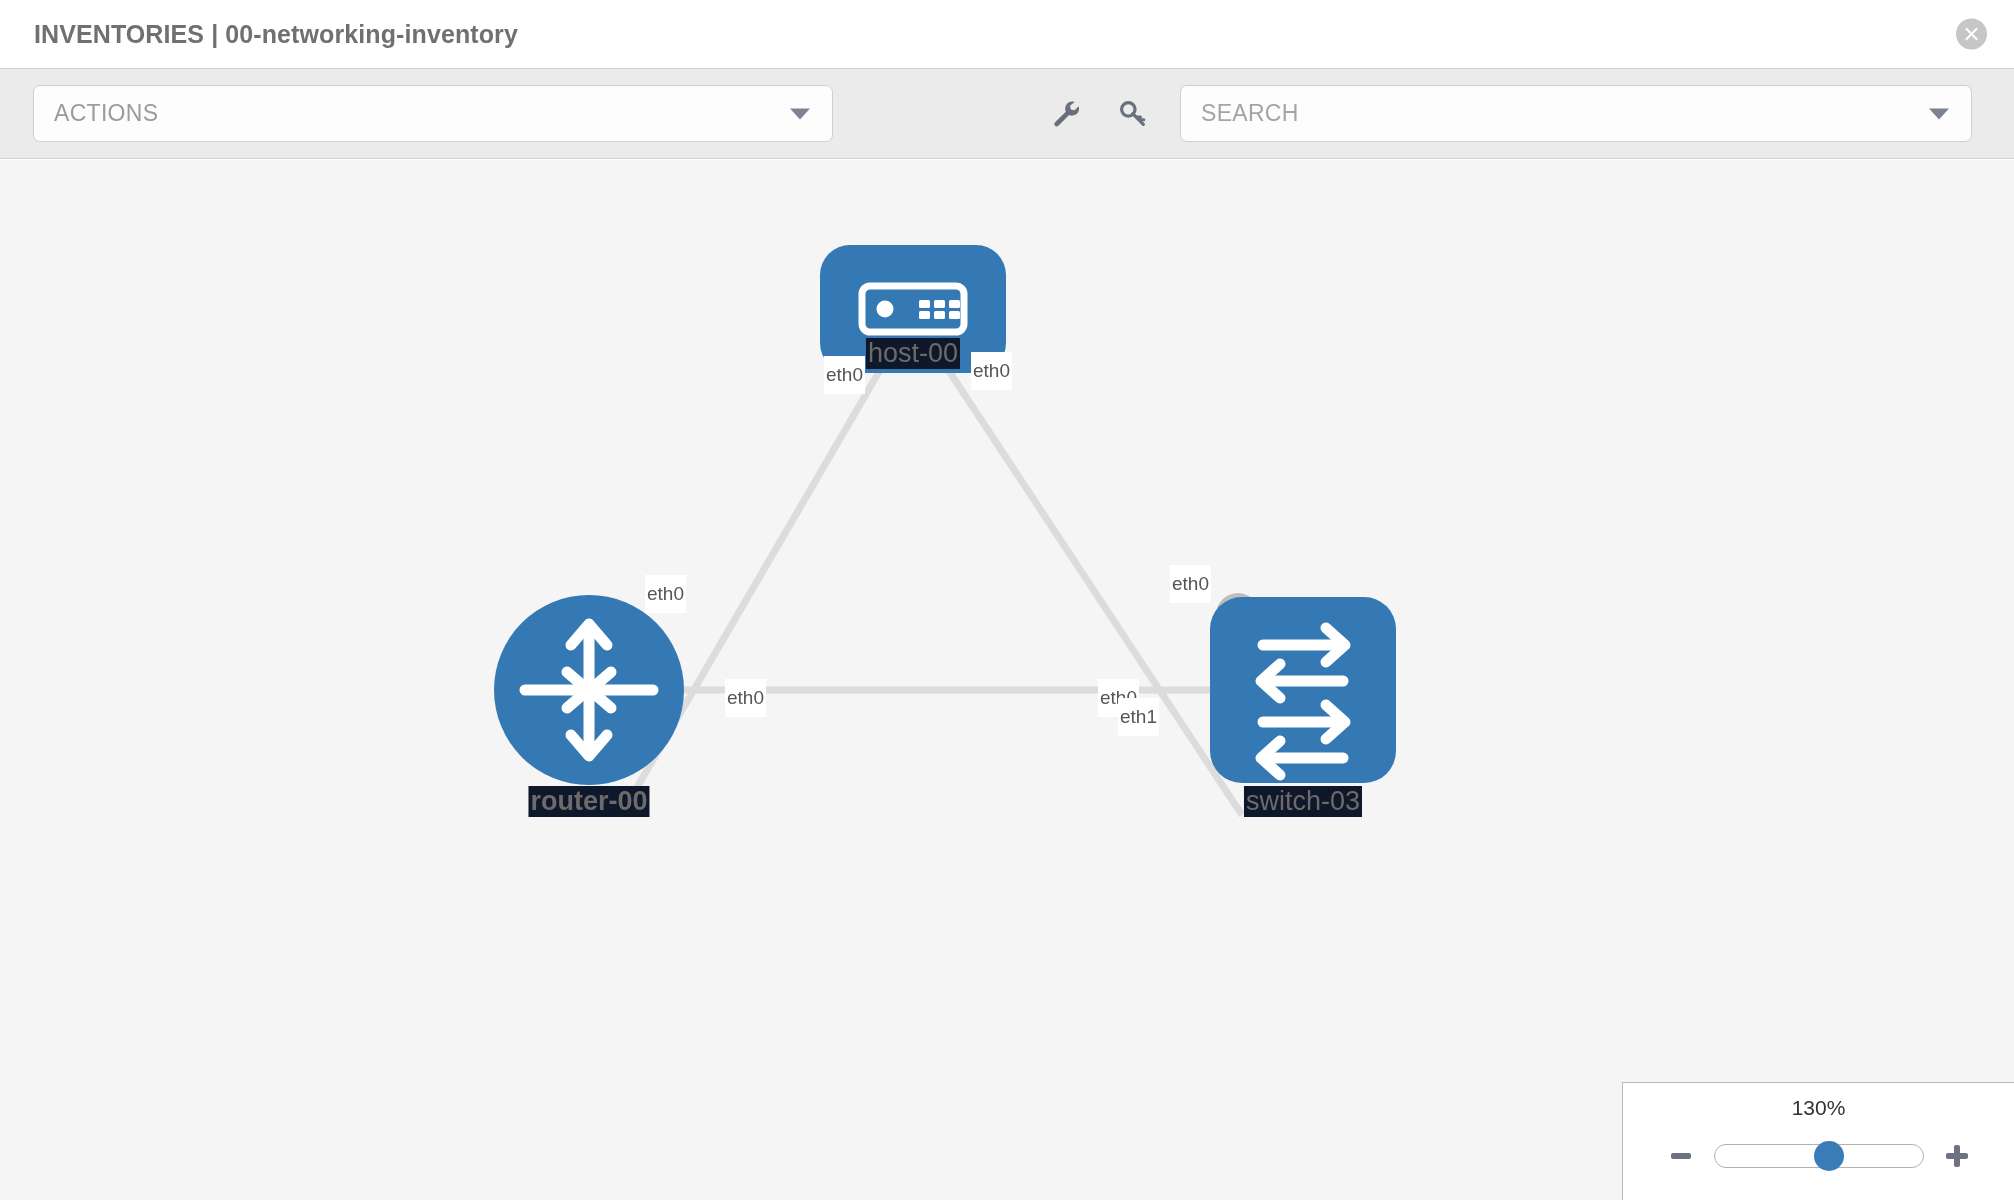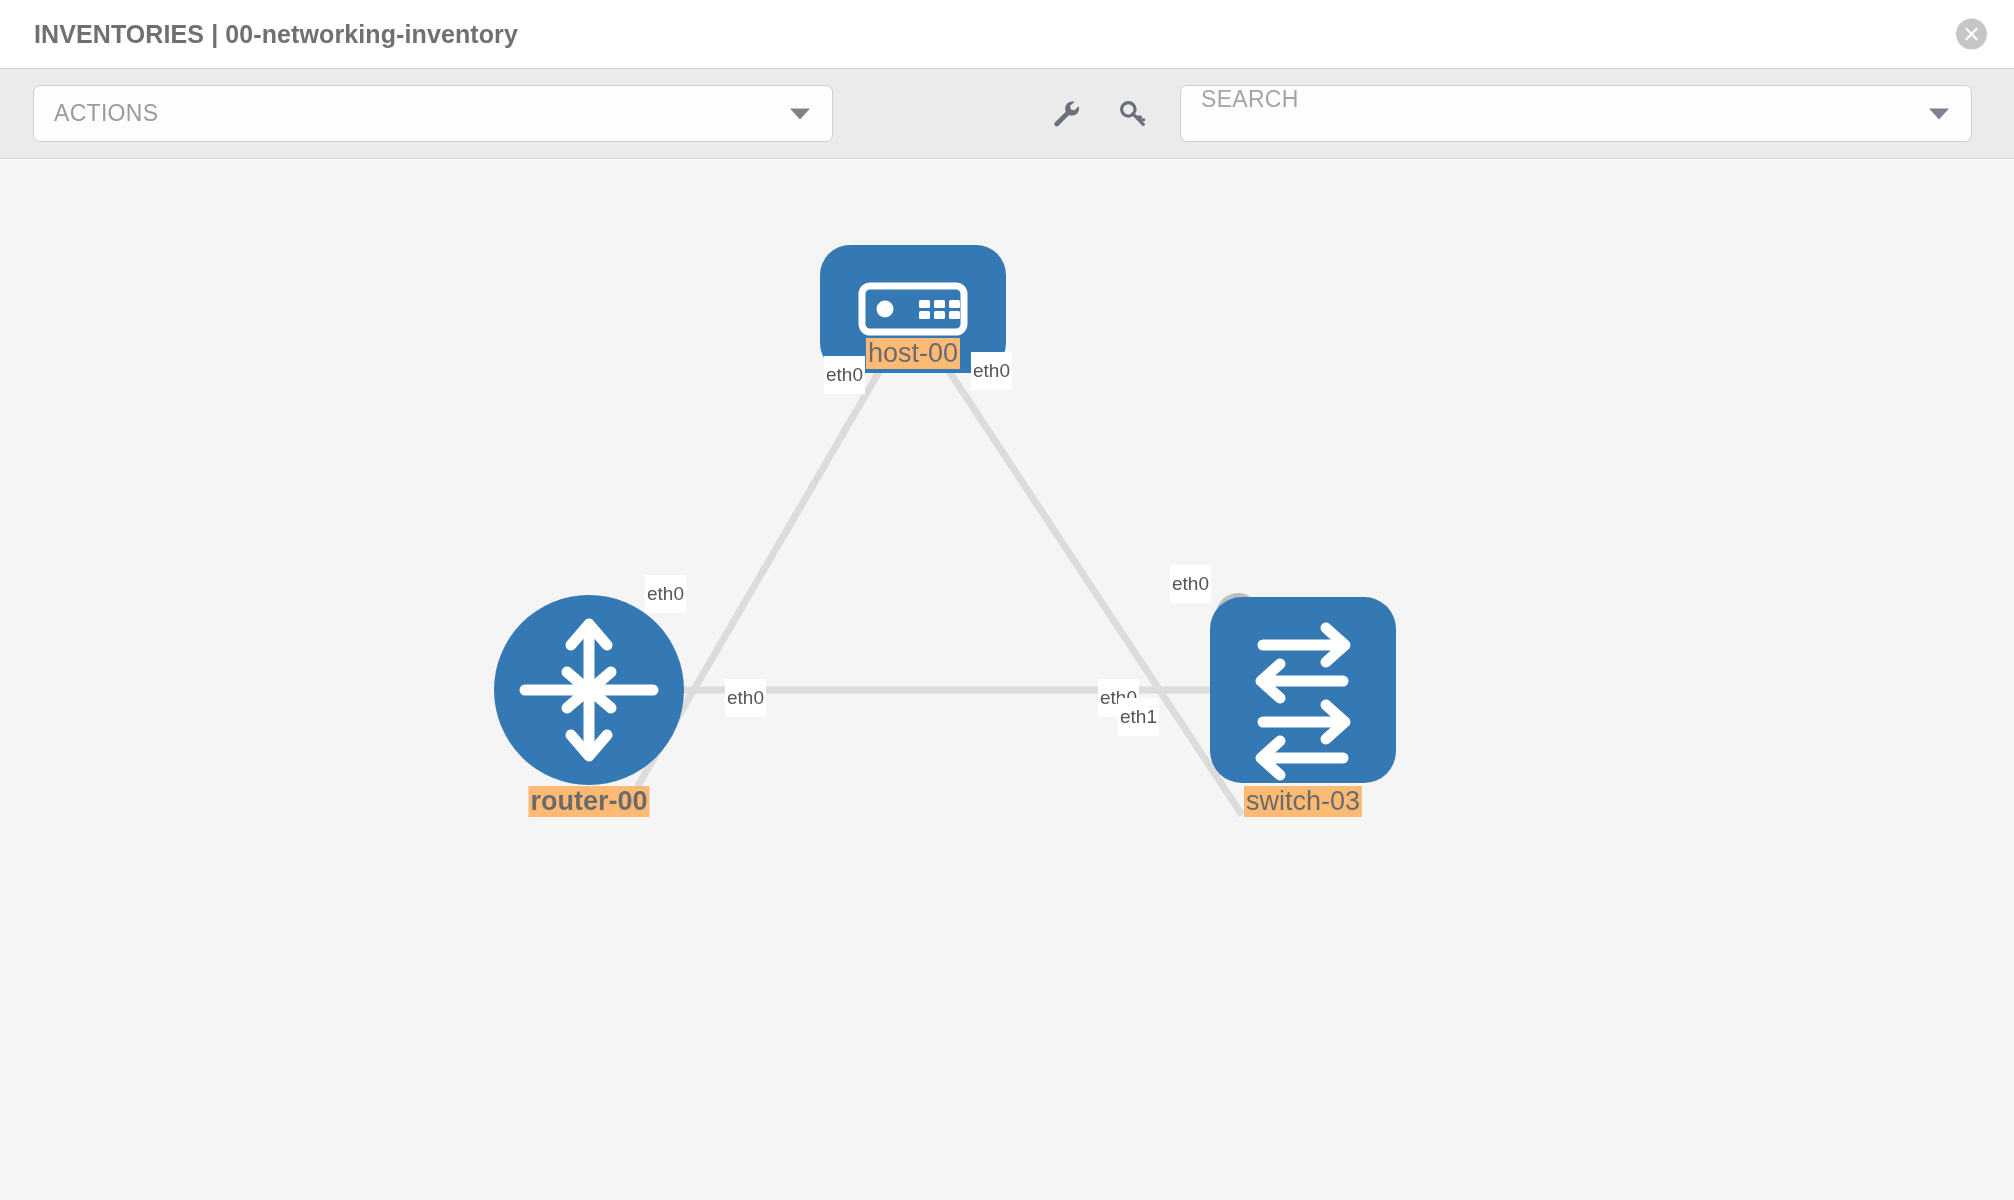--- a/index.html
+++ b/index.html
@@ -112,21 +112,21 @@
   .search-box {
     position: absolute;
     left: 1180px;
     top: 16px;
     width: 792px;
     height: 57px;
     background: #fdfdfd;
     border: 1px solid #cfcfcf;
     border-radius: 7px;
     display: flex;
-    align-items: flex-start;
+    align-items: center;
     cursor: text;
   }
   .search-box .placeholder {
     margin-left: 20px;
     font-size: 23px;
     color: #a4a4a4;
     letter-spacing: 0.3px;
   }
 
   
@@ -138,21 +138,21 @@
     background: #f5f5f5;
     overflow: hidden;
   }
   .canvas svg { position: absolute; left: 0; top: 0; }
 
   
   .node-label {
     position: absolute;
     font-size: 27px;
     color: #6b6b6b;
-    background: #fdba74;
+    background: #0f172a;
     white-space: nowrap;
     padding: 0 2px;
     transform: translateX(-50%);
     pointer-events: none;
   }
   .iface-label {
     position: absolute;
     font-size: 19px;
     color: #555555;
     background: #ffffff;
@@ -366,14 +366,31 @@
 
     <div class="iface-label" style="left:1170px; top:405px;">eth0</div>
 
     <div class="iface-label" style="left:725px; top:519px;">eth0</div>
 
     <div class="iface-label" style="left:1098px; top:519px;">eth0</div>
 
     <div class="iface-label" style="left:1118px; top:538px;">eth1</div>
   </div>
 
+  <div class="zoom-panel">
+    <div class="zoom-value">130%</div>
+
+    <div class="zoom-row">
+      <div class="zoom-minus">
+        <span class="minus-bar"></span>
+      </div>
+
+      <div class="slider-track">
+        <div class="slider-thumb" id="zoom-thumb" style="left: 55%;"></div>
+      </div>
+
+      <div class="zoom-plus">
+        <span class="plus-shape"></span>
+      </div>
+    </div>
+  </div>
 
 </div>
 
 </body></html>

